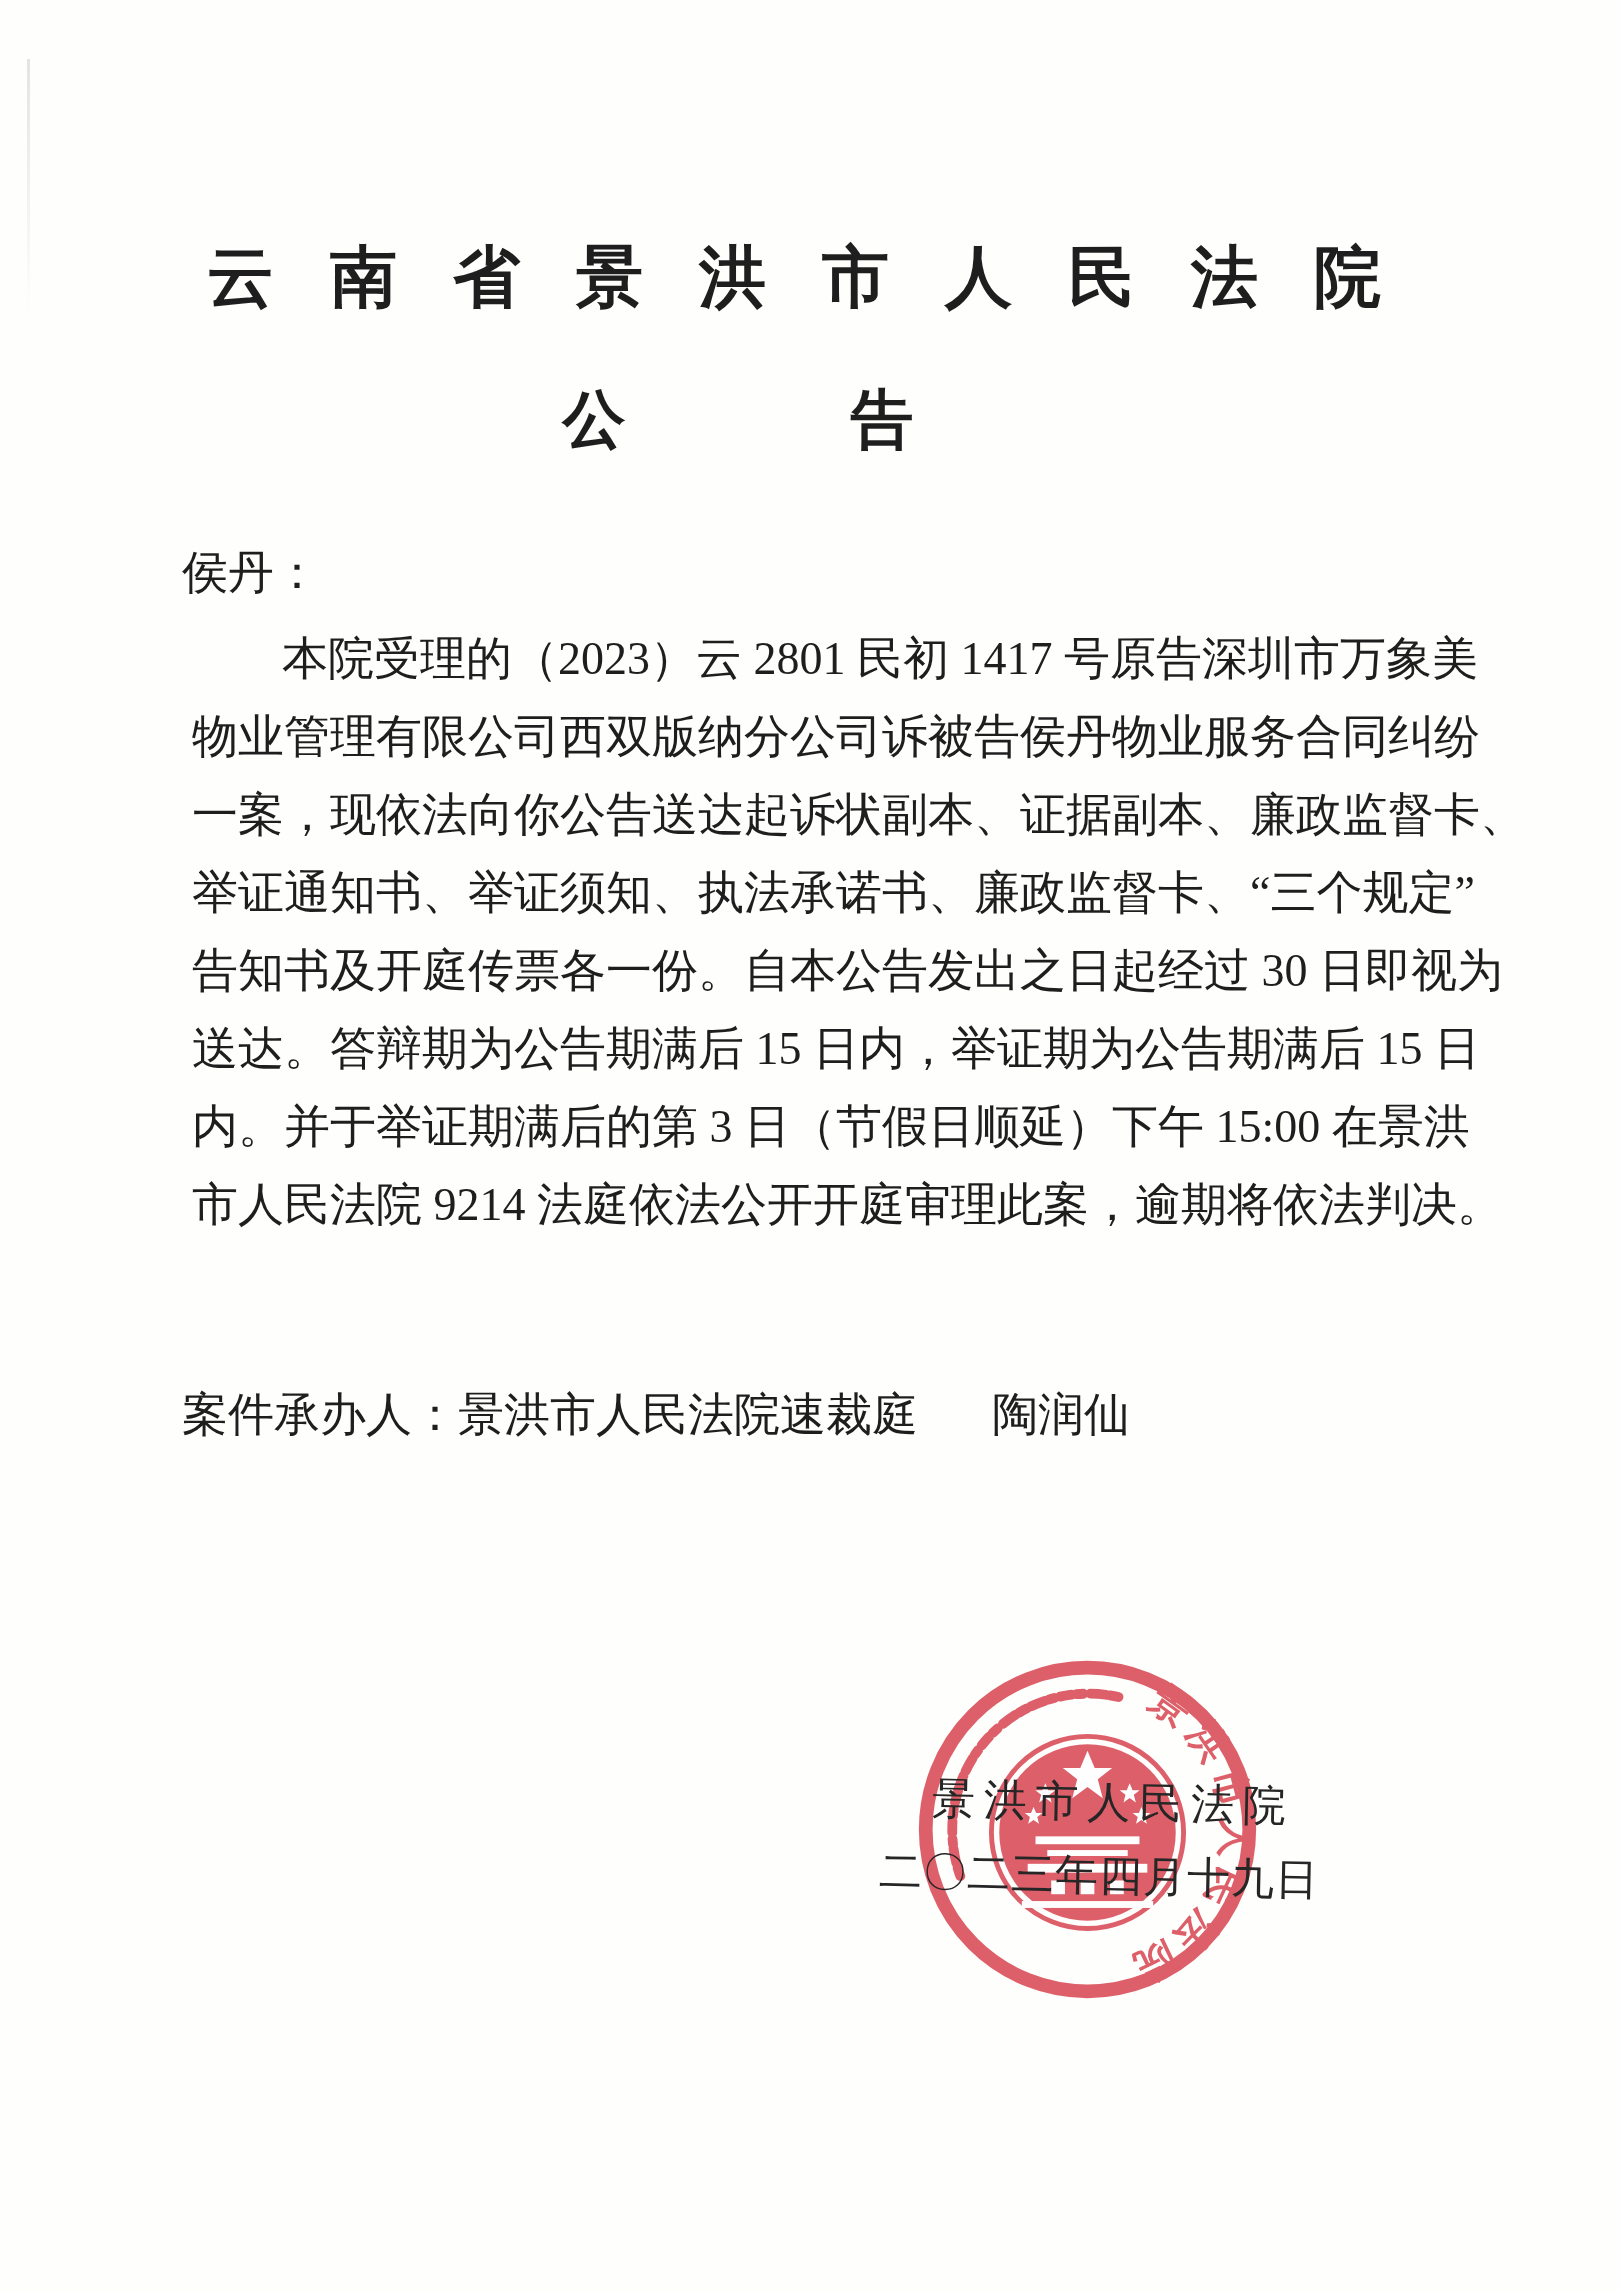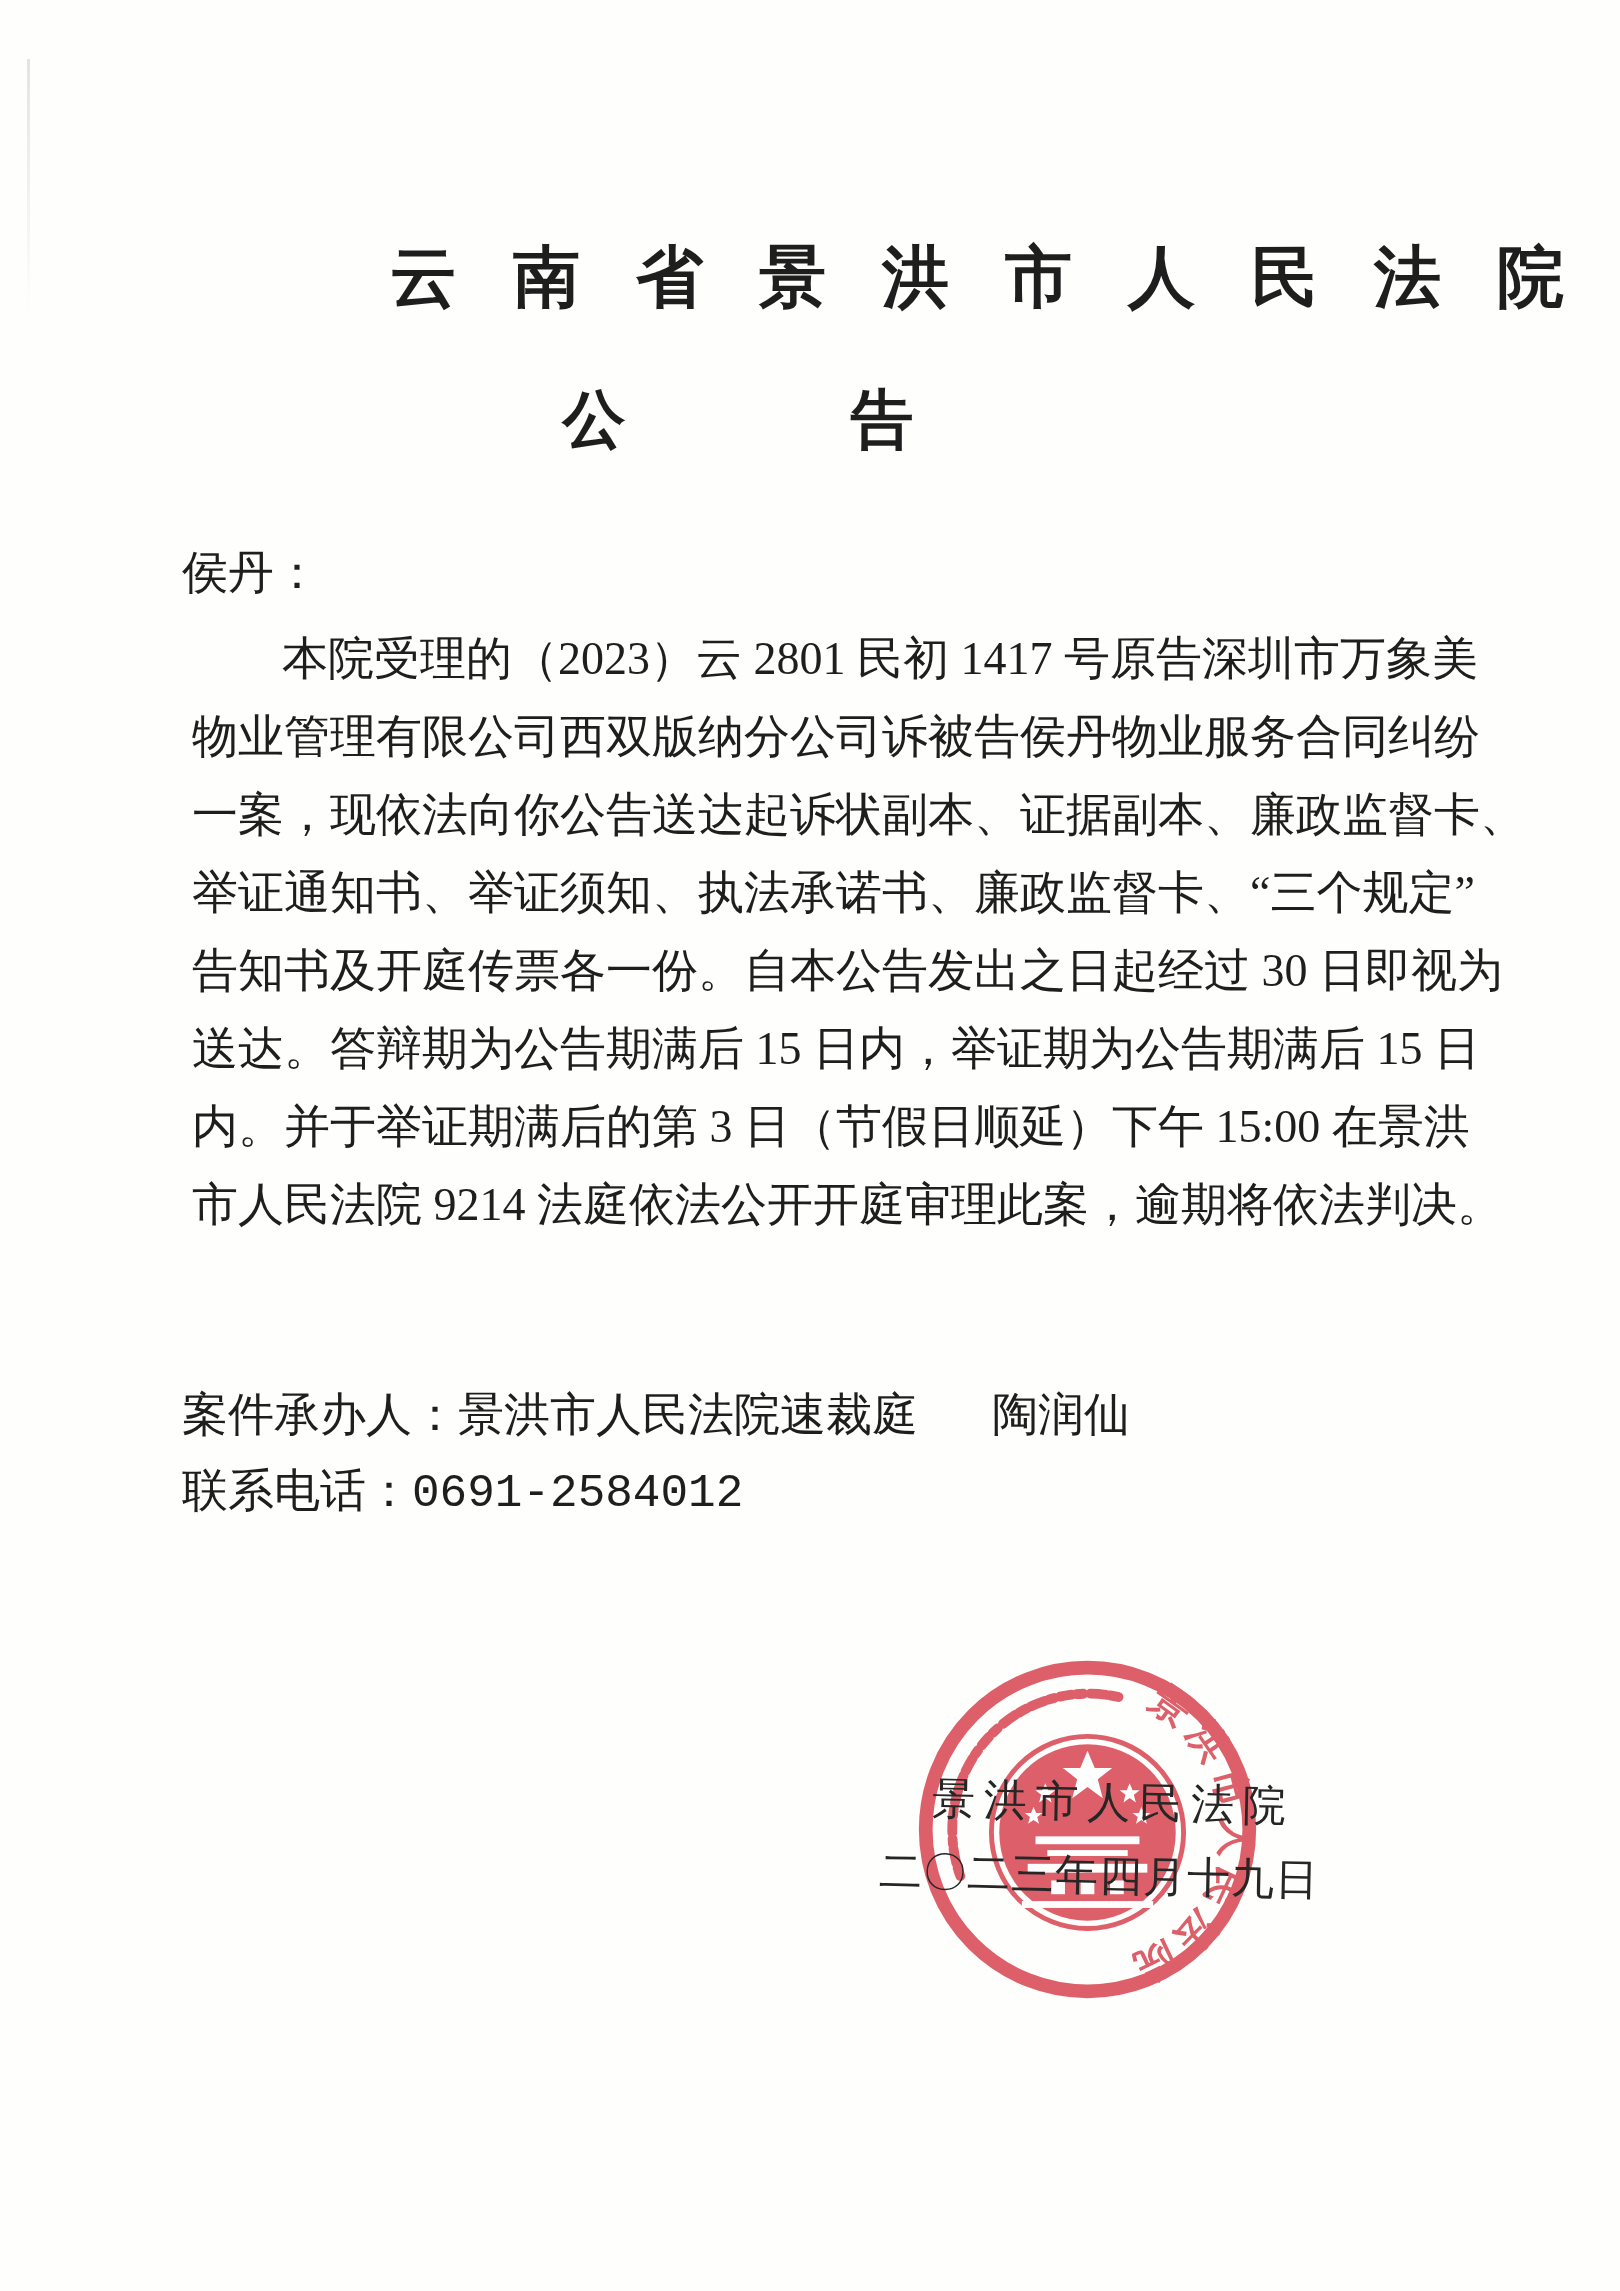--- a/index.html
+++ b/index.html
@@ -14,21 +14,21 @@
   }
   
   .scan-streak{
     position:absolute;left:27.4px;top:59px;width:2.9px;height:255px;
     background:linear-gradient(#c9c9c9,transparent);opacity:.5;
   }
   .court-name{
     position:absolute;left:0;top:233px;width:1620px;
     box-sizing:border-box;padding-left:24px;
     font-size:67px;line-height:88px;font-weight:600;
-    letter-spacing:56px;text-align:right;white-space:nowrap;
+    letter-spacing:56px;text-align:center;white-space:nowrap;
   }
   .doc-title{
     position:absolute;left:0;top:361px;width:1476px;
     box-sizing:border-box;padding-left:225px;
     font-size:63px;line-height:118px;font-weight:600;
     letter-spacing:225px;text-align:center;white-space:nowrap;
   }
   .addressee{
     position:absolute;left:182px;top:534px;
     font-size:46px;line-height:78px;font-family:Liberation Serif, serif;
@@ -81,21 +81,20 @@
     <div class="line">一案，现依法向你公告送达起诉状副本、证据副本、廉政监督卡、</div>
     <div class="line">举证通知书、举证须知、执法承诺书、廉政监督卡、“三个规定”</div>
     <div class="line">告知书及开庭传票各一份。自本公告发出之日起经过 30 日即视为</div>
     <div class="line">送达。答辩期为公告期满后 15 日内，举证期为公告期满后 15 日</div>
     <div class="line">内。并于举证期满后的第 3 日（节假日顺延）下午 15:00 在景洪</div>
     <div class="line">市人民法院 9214 法庭依法公开开庭审理此案，逾期将依法判决。</div>
   </div>
 
   <div class="contact">
     <span class="row"><span>案件承办人：</span><span>景洪市人民法院速裁庭</span><span class="gap"></span><span>陶润仙</span></span>
-    <span class="row"><span>联系电话：</span><span>0691-2584012</span></span>
   </div>
 
   <div class="seal">
     <svg width="351" height="351" viewBox="0 0 358 358">
       <g opacity="0.88">
 
         <circle cx="179" cy="179" r="165" fill="none" stroke="#d94a55" stroke-width="14"></circle>
 
         <path id="daiArc" d="M 49.3,226.6 A 139,139 0 0 1 215.0,44.9" fill="none" stroke="none"></path>
         <path d="M 49.3,226.6 A 139,139 0 0 1 215.0,44.9" fill="none" stroke="#d94a55" stroke-width="10" stroke-dasharray="9 5 15 4 6 6 12 5 7 7 16 4" stroke-linecap="round"></path>

